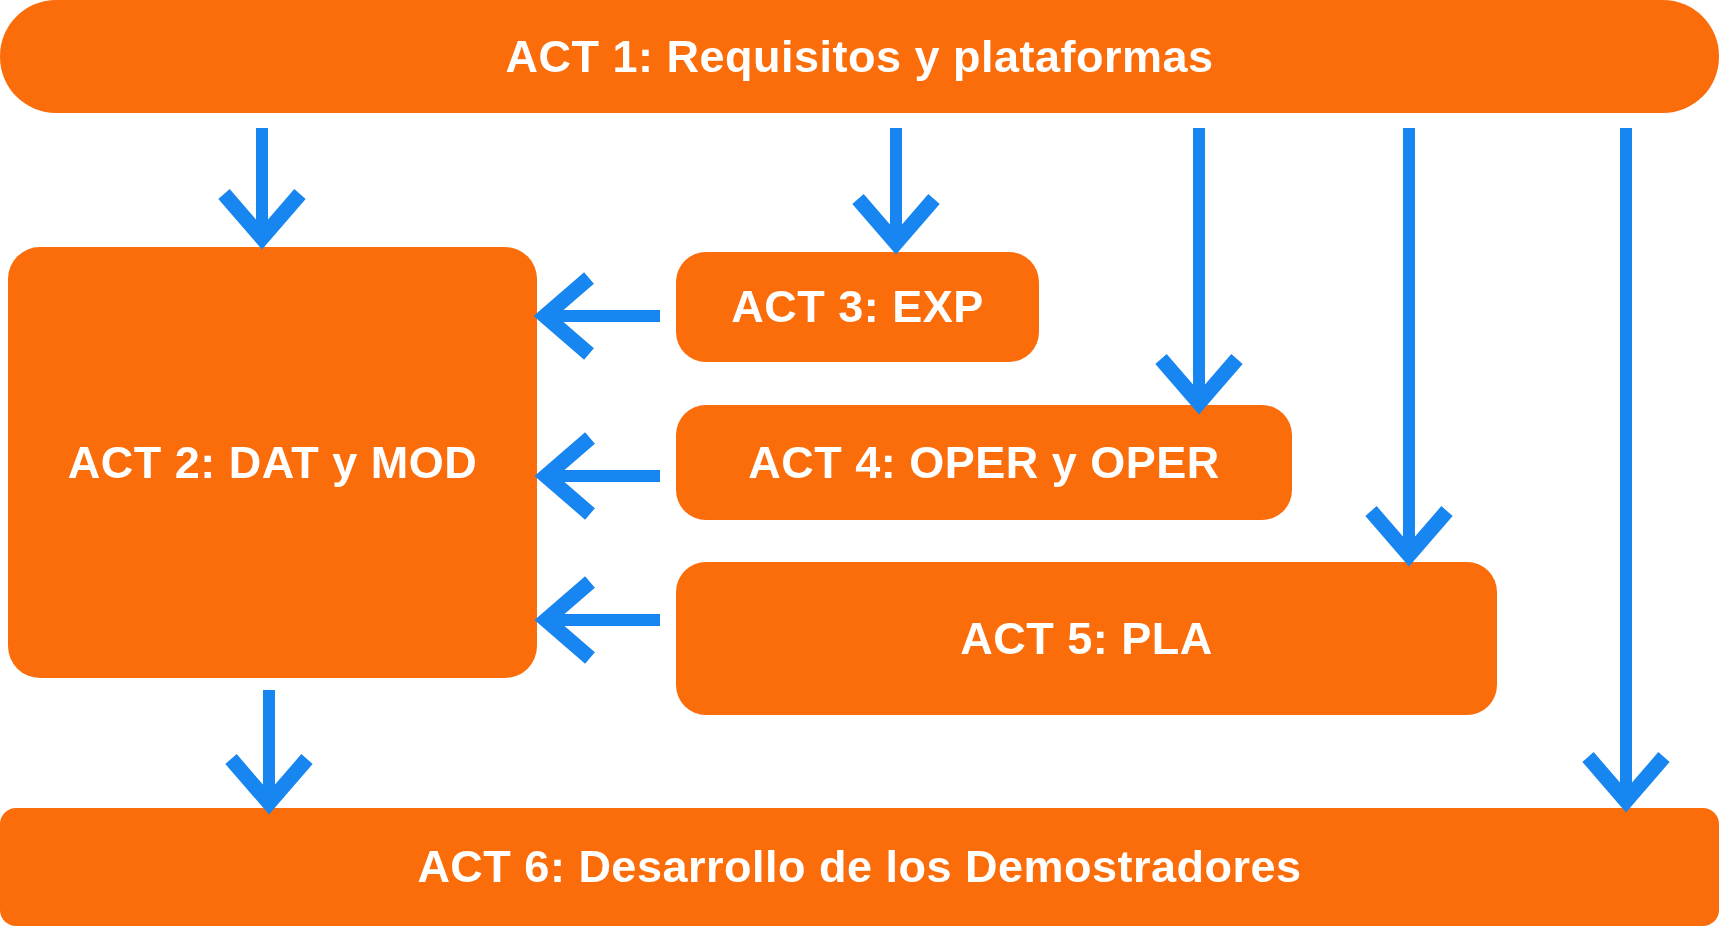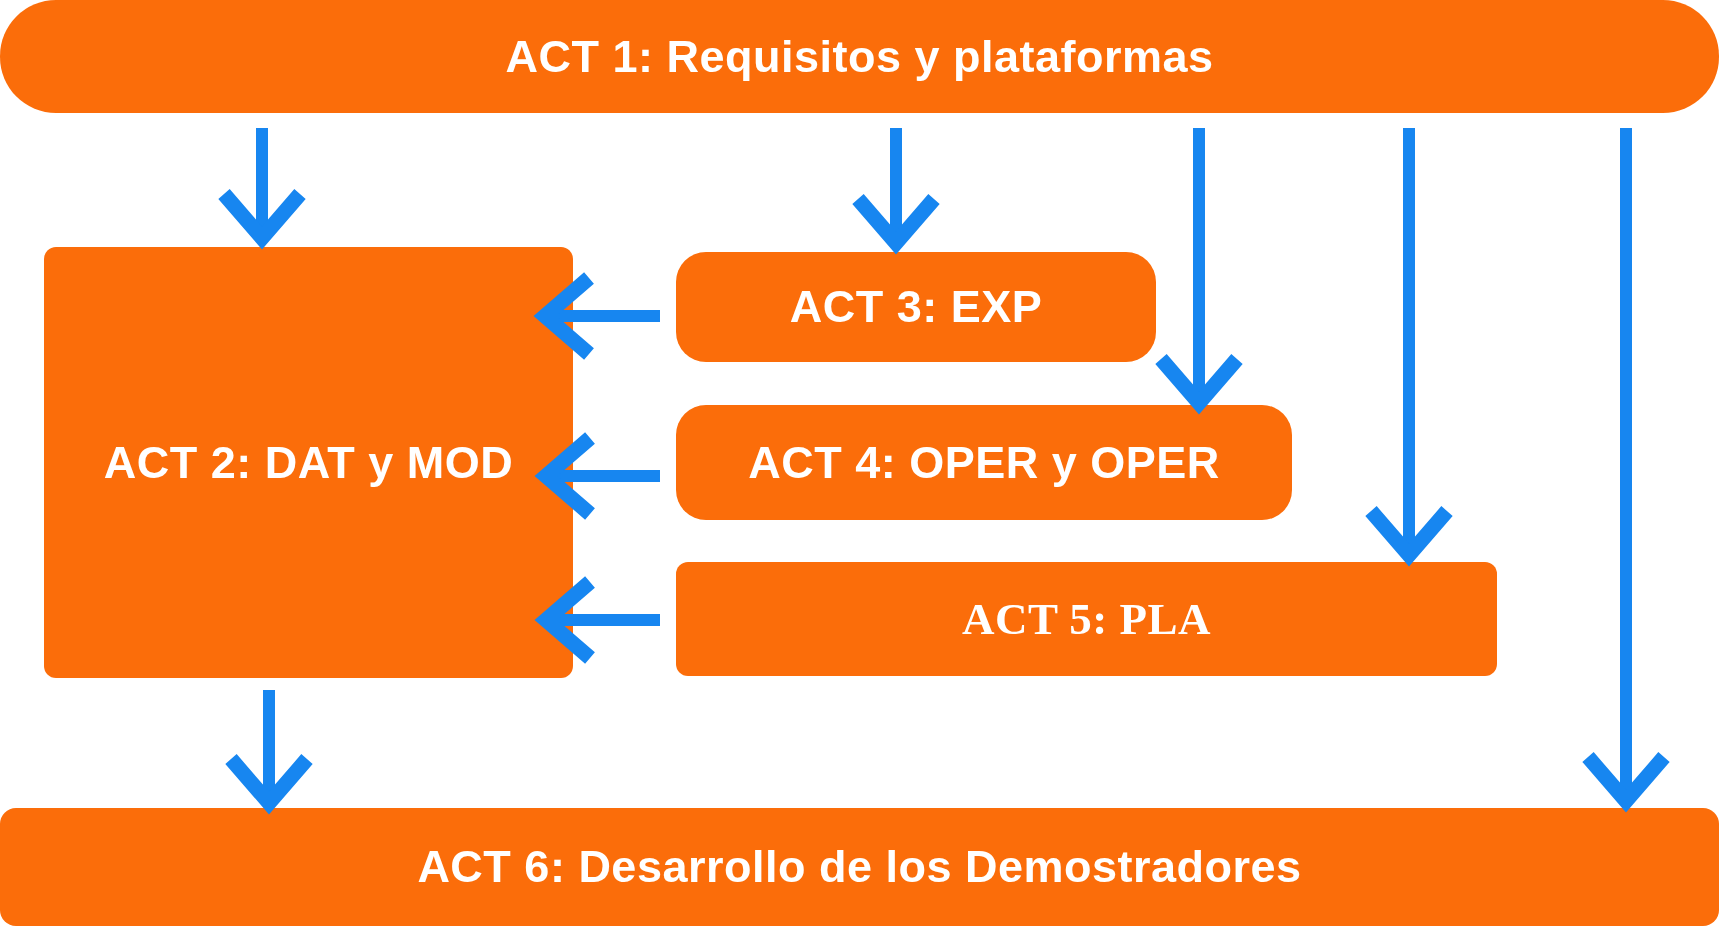--- a/index.html
+++ b/index.html
@@ -22,24 +22,24 @@
     background:var(--node-fill);
     color:var(--node-text);
     display:flex;align-items:center;justify-content:center;
     font-weight:bold;
     font-size:45px;
     letter-spacing:0.5px;
     text-align:center;
     box-sizing:border-box;
   }
   .node-act1{left:0;top:2;width:1719px;height:113px;border-radius:56px;}
-  .node-act2{left:8px;top:247px;width:529px;height:431px;border-radius:12px;margin-left:36px;}
-  .node-act3{left:676px;top:252px;width:480px;height:110px;border-radius:30px;}
+  .node-act2{left:8px;top:247px;width:529px;height:431px;border-radius:32px;}
+  .node-act3{left:676px;top:252px;width:363px;height:110px;border-radius:30px;}
   .node-act4{left:676px;top:405px;width:616px;height:115px;border-radius:30px;}
-  .node-act5{left:676px;top:562px;width:821px;height:114px;border-radius:12px;font-family:Liberation Serif, serif;}
+  .node-act5{left:676px;top:562px;width:821px;height:153px;border-radius:30px;}
   .node-act6{left:0;top:808px;width:1719px;height:118px;border-radius:16px;}
   .arrow-layer{
     position:absolute;left:0;top:0;width:1719px;height:926px;
     pointer-events:none;
   }
   .arrow-layer path{
     stroke:var(--arrow);
     fill:none;
   }
   .shaft{stroke-width:12px;}

